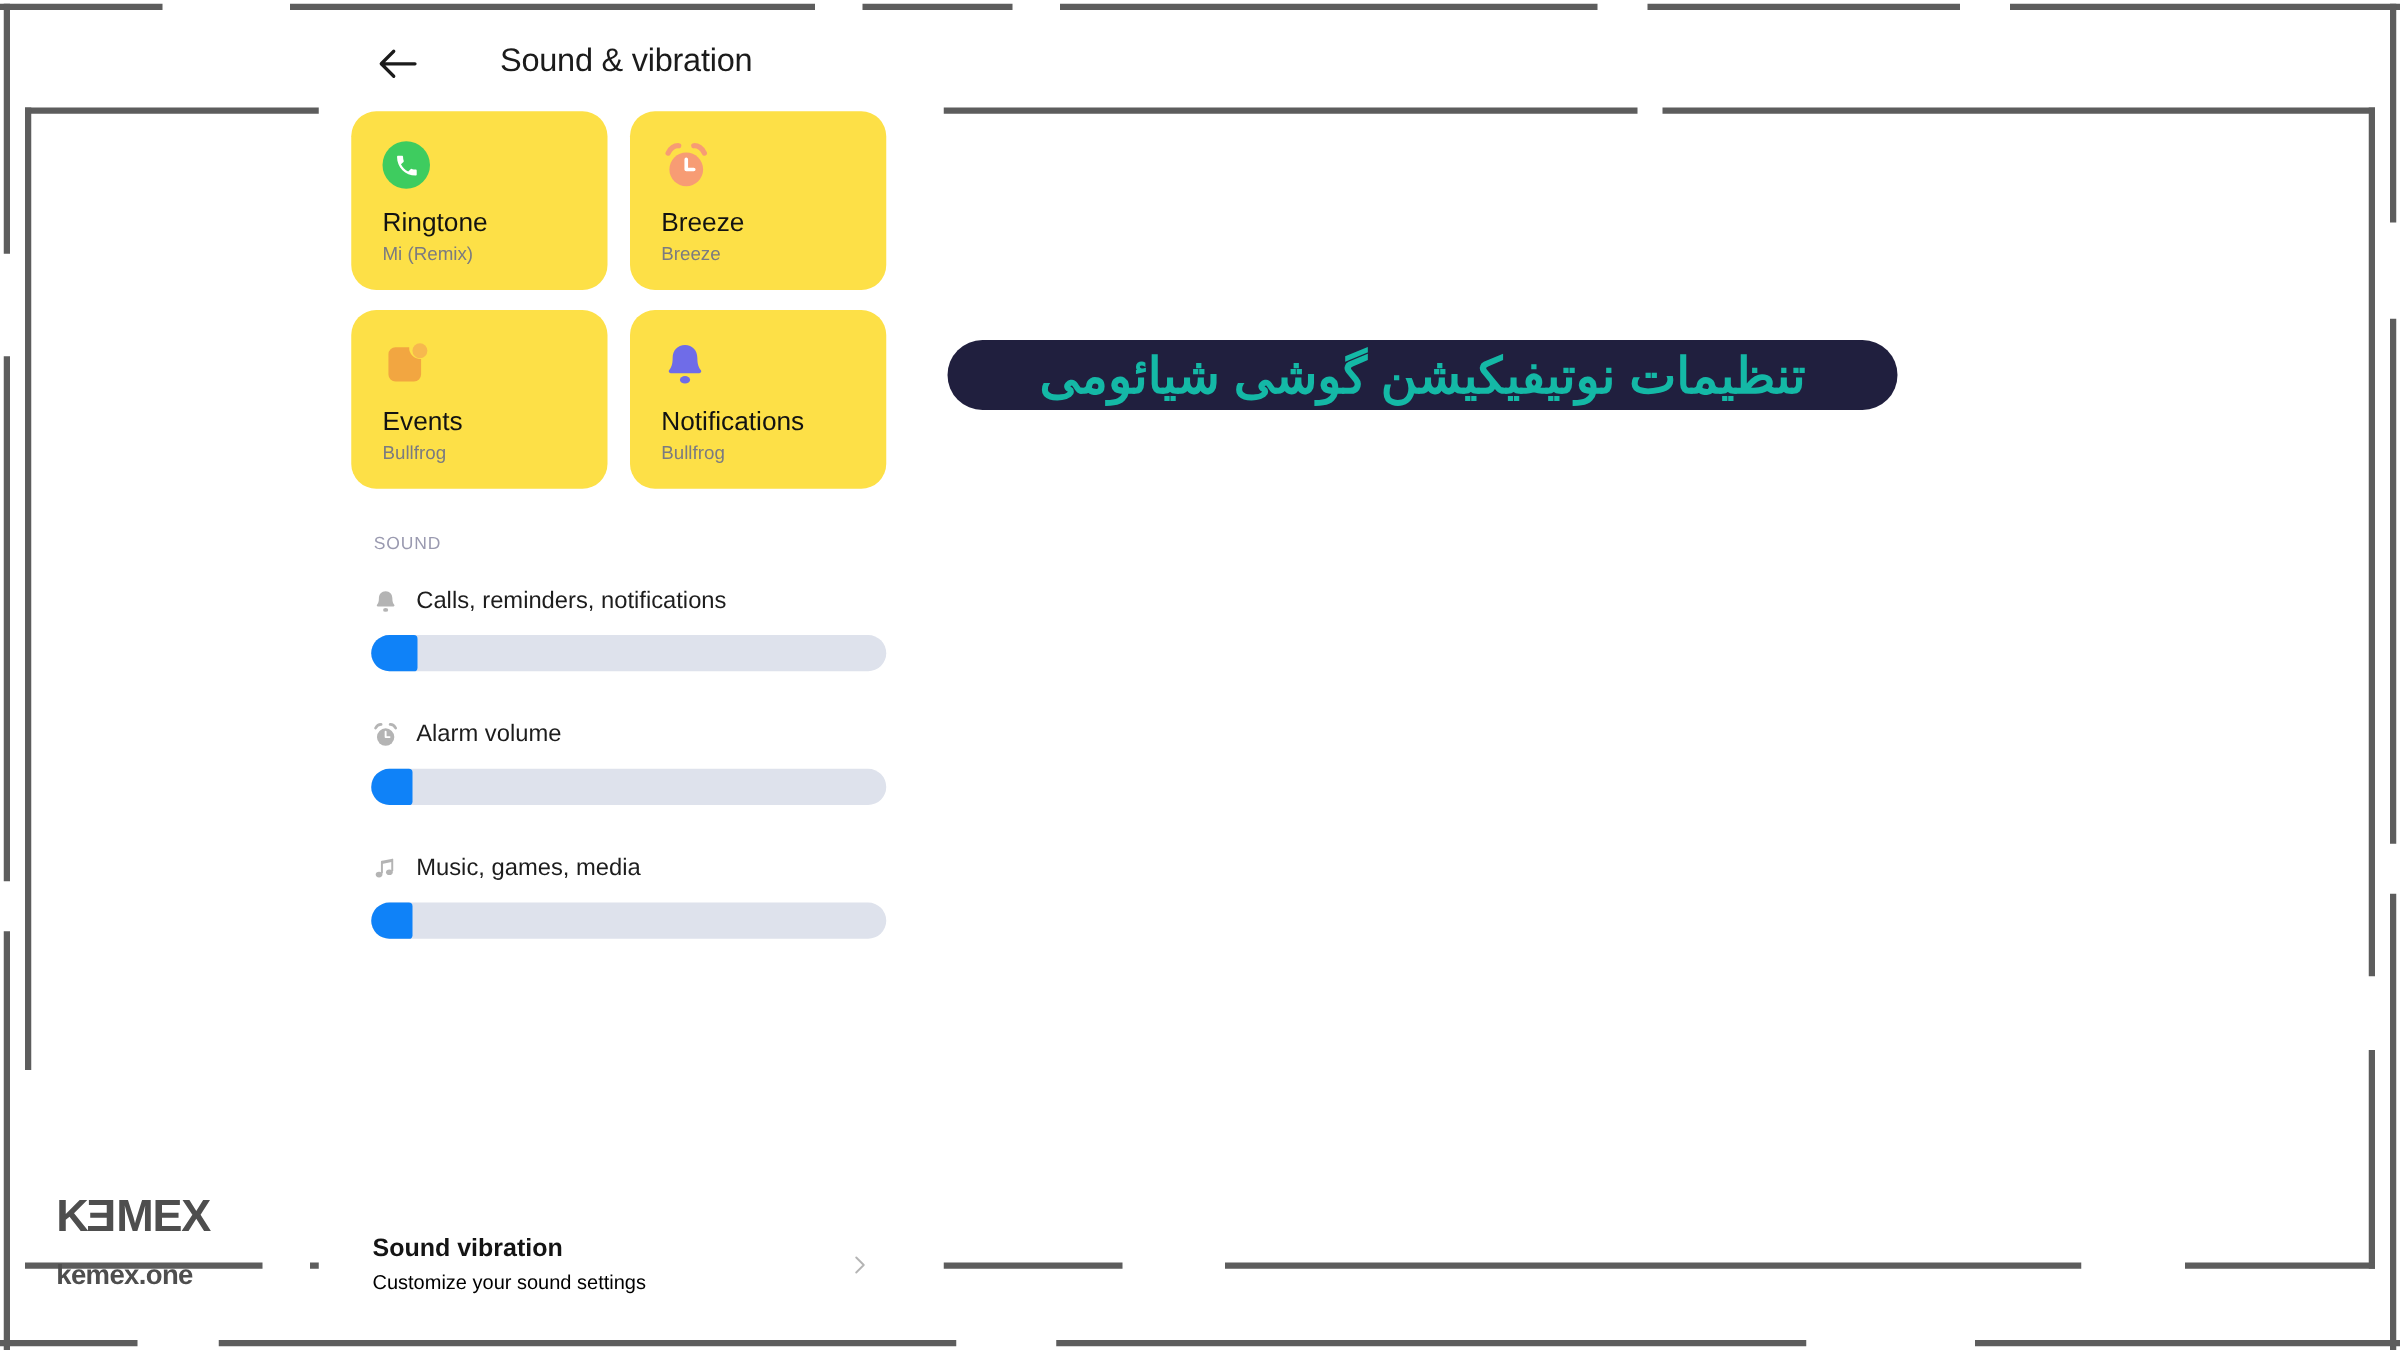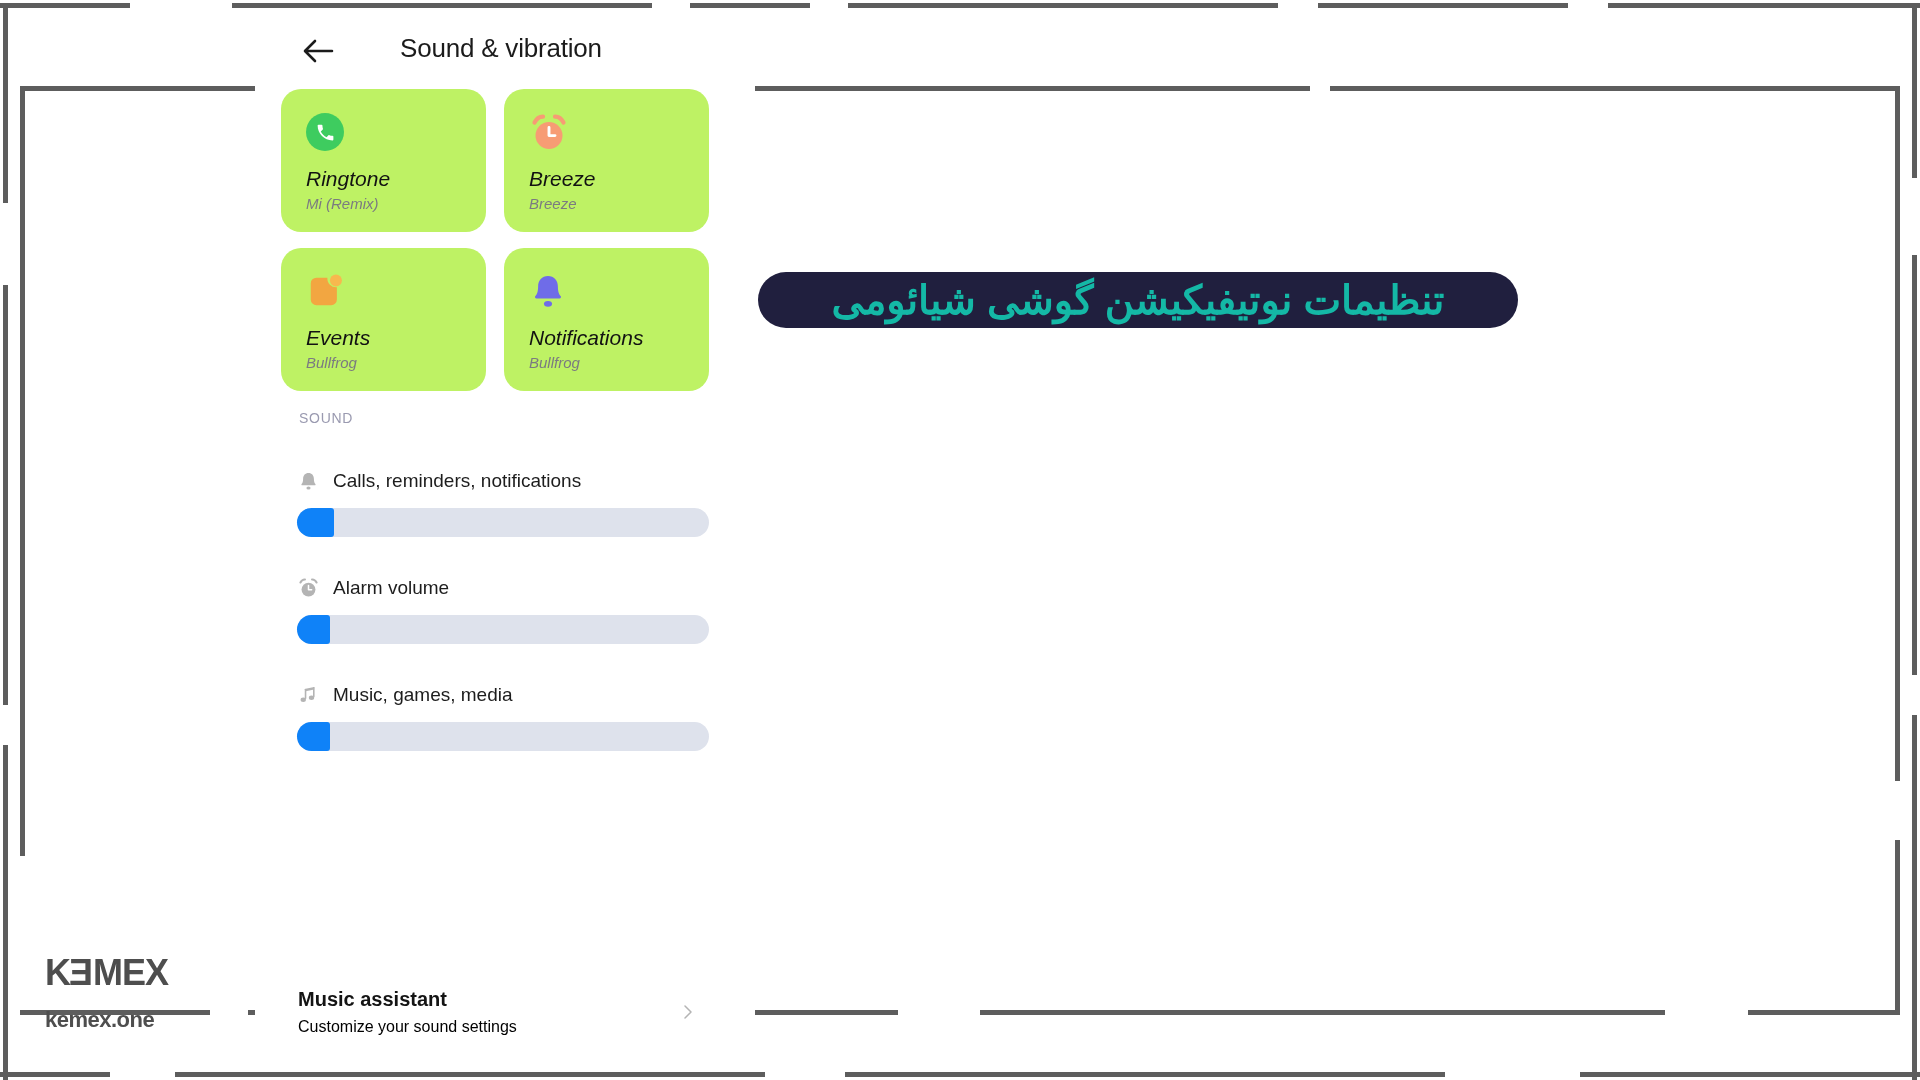--- a/index.html
+++ b/index.html
@@ -61,27 +61,26 @@
     left: 26px;
     top: 81px;
     width: 456px;
     display: flex;
     flex-wrap: wrap;
     gap: 16px 18px;
   }
   .tile {
     width: 205px;
     height: 143px;
-    background: #bef264;
+    background: #fde047;
     border-radius: 20px;
     padding: 24px 0 0 25px;
     box-sizing: border-box;
     cursor: pointer;
     position: relative;
-    font-style: italic;
   }
   .tile-icon {
     width: 40px;
     height: 40px;
     position: relative;
     margin-bottom: 14px;
   }
   .tile-name {
     font-size: 21px;
     color: #121212;
@@ -105,21 +104,21 @@
   .icon-alarm { width: 40px; height: 40px; }
   
   .icon-events { width: 38px; height: 38px; position: relative; }
   
   .icon-bell { width: 38px; height: 38px; }
 
   
   .section-label {
     position: absolute;
     left: 44px;
-    top: 402px;
+    top: 418px;
     font-size: 14px;
     letter-spacing: 0.7px;
     color: #9a9ab0;
   }
 
   .slider-block {
     position: absolute;
     left: 28px;
     width: 448px;
   }
@@ -375,21 +374,21 @@
       </span>
       <span class="slider-label">Music, games, media</span>
     </div>
     <div class="slider-track">
       <div class="slider-fill" style="width:8%;"></div>
     </div>
   </div>
 
   <div class="assistant-row">
     <div class="assistant-texts">
-      <div class="assistant-title">Music assistant</div>
+      <div class="assistant-title">Sound vibration</div>
       <div class="assistant-sub">Customize your sound settings</div>
     </div>
     <span class="chev">
       <svg width="18" height="18" viewBox="0 0 18 18" fill="none">
         <path d="M6 3 L12 9 L6 15" stroke="#5a5a5a" stroke-width="1.5" stroke-linecap="round" stroke-linejoin="round"></path>
       </svg>
     </span>
   </div>
 
 </div>

